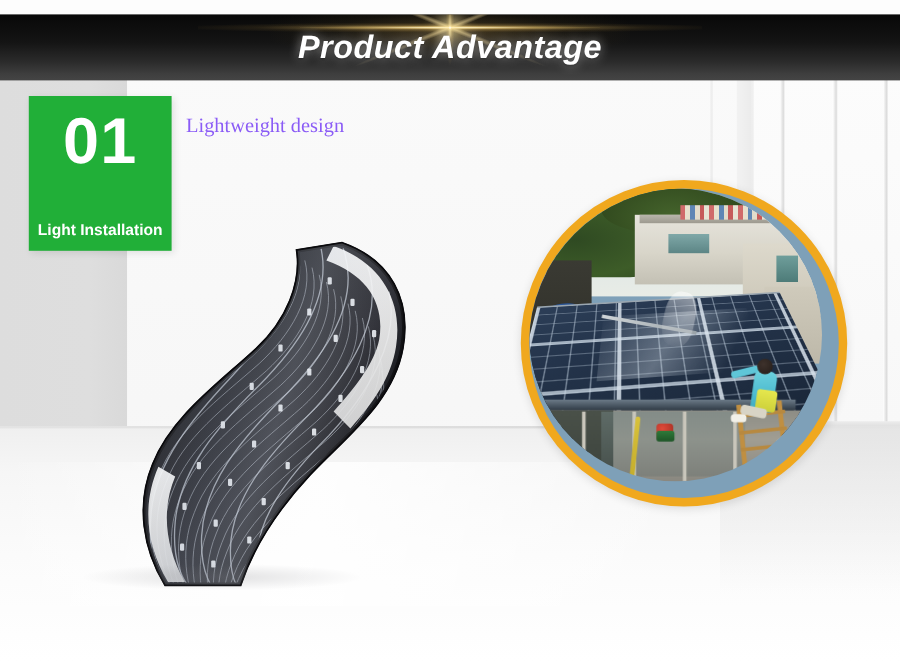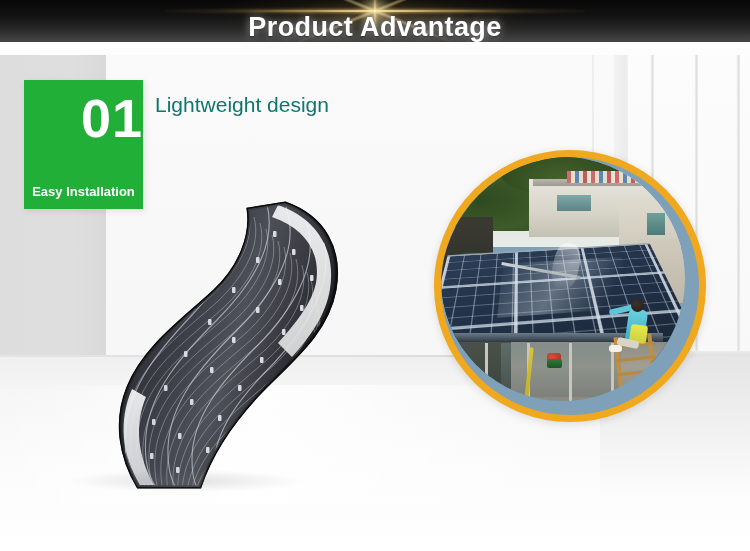--- a/index.html
+++ b/index.html
@@ -33,22 +33,22 @@
   .floor{position:absolute;left:0;top:300px;width:750px;height:196px;
       background:linear-gradient(180deg,#efefef 0%,#f6f6f6 20%,#fbfbfb 55%,#ffffff 100%);}
   .floor-line{position:absolute;left:0;top:300px;width:750px;height:2px;
       background:linear-gradient(90deg,#e4e4e4,#dcdcdc 60%,#e8e8e8);}
   .floor-sheen{position:absolute;left:0;top:330px;width:750px;height:120px;
       background:linear-gradient(100deg,rgba(255,255,255,0) 0%,rgba(255,255,255,.85) 35%,rgba(255,255,255,0) 75%);}
   .floor-reflect{position:absolute;left:600px;top:300px;width:150px;height:140px;
       background:linear-gradient(180deg,rgba(226,226,226,.75),rgba(255,255,255,0));}
 
   
-  .header{position:absolute;left:0;top:0;width:750px;height:42px;overflow:hidden;
-      background:linear-gradient(180deg,#080808 0%,#0d0d0d 18%,#141414 42%,#2b2b2b 72%,#3e3e3e 90%,#444 100%);}
+  .header{position:absolute;left:0;top:12px;width:750px;height:55px;overflow:hidden;
+      background:linear-gradient(180deg,#080808 0%,#0d0d0d 18%,#141414 42%,#2b2b2b 72%,#3e3e3e 90%,#444 100%);font-style:italic;}
   .flare-core{position:absolute;left:375px;top:11px;width:2px;height:2px;
       box-shadow:0 0 14px 7px rgba(255,236,170,.95);border-radius:50%;
       background:#fff8e0;transform:translate(-50%,-50%);}
   .flare-h{position:absolute;left:375px;top:11px;width:420px;height:8px;
       transform:translate(-50%,-50%);
       background:radial-gradient(ellipse at center,rgba(255,225,150,.92) 0%,rgba(226,185,96,.45) 22%,rgba(180,140,60,.12) 55%,rgba(0,0,0,0) 78%);}
   .flare-h2{position:absolute;left:375px;top:11px;width:250px;height:3px;
       transform:translate(-50%,-50%);
       background:radial-gradient(ellipse at center,rgba(255,245,205,.95) 0%,rgba(240,205,120,.4) 40%,rgba(0,0,0,0) 75%);}
   .flare-v{position:absolute;left:375px;top:11px;width:7px;height:62px;
@@ -64,30 +64,30 @@
       transform:translate(-50%,-50%);
       background:radial-gradient(ellipse at center,rgba(190,150,70,.30) 0%,rgba(120,95,40,.10) 45%,rgba(0,0,0,0) 75%);}
   .title{position:absolute;left:0;top:0;width:750px;height:55px;
       display:flex;align-items:center;justify-content:center;
       color:#ffffff;font-size:27px;font-weight:bold;letter-spacing:.4px;
       text-shadow:0 0 9px rgba(255,255,255,.55),0 1px 2px rgba(0,0,0,.65);}
 
   
   .badge{position:absolute;left:24px;top:80px;width:119px;height:129px;
       background:#21af38;box-shadow:2px 2px 6px rgba(0,0,0,.10);}
-  .badge-num{position:absolute;left:0;top:2px;width:119px;text-align:right;
+  .badge-num{position:absolute;left:0;top:2px;width:119px;text-align:center;
       color:#ffffff;font-size:54px;font-weight:bold;line-height:72px;letter-spacing:1px;}
   .badge-l1{position:absolute;left:0;top:81px;width:119px;text-align:center;
       color:#ffffff;font-size:13px;font-weight:bold;}
   .badge-l2{position:absolute;left:0;top:104px;width:119px;text-align:center;
       color:#ffffff;font-size:13px;font-weight:bold;}
 
   
   .copy{position:absolute;left:155px;top:92px;width:400px;}
-  .copy-l1{color:#0f766e;font-size:21px;line-height:26px;white-space:nowrap;}
+  .copy-l1{color:#8b5cf6;font-size:17px;line-height:26px;white-space:nowrap;font-family:Liberation Serif, serif;}
   .copy-l2{color:#15831f;font-size:17px;line-height:30px;white-space:nowrap;}
 
   
   .panel-wrap{position:absolute;left:80px;top:195px;width:300px;height:300px;}
 
   
   .circle{position:absolute;left:434px;top:150px;width:258px;height:258px;
       border-radius:50%;border:7px solid #f0a81e;overflow:hidden;
       box-shadow:0 2px 8px rgba(0,0,0,.12);background:#7ea0b8;}
   .circ-inner{position:absolute;left:0;top:0;width:244px;height:244px;overflow:hidden;border-radius:50%;}
@@ -349,21 +349,21 @@
       <div class="ph-worker-body"></div>
       <div class="ph-worker-vest"></div>
       <div class="ph-worker-head"></div>
       <div class="ph-worker-leg"></div>
       <div class="ph-shoe"></div>
     </div>
   </div>
 
   <div class="badge">
     <div class="badge-num">01</div>
-    <div class="badge-l2">Easy Installation</div>
+    <div class="badge-l2">Light Installation</div>
   </div>
 
   <div class="copy">
     <div class="copy-l1">Lightweight design</div>
   </div>
 
   <div class="header">
     <div class="flare-glow"></div>
     <div class="flare-h"></div>
     <div class="flare-d1"></div>

